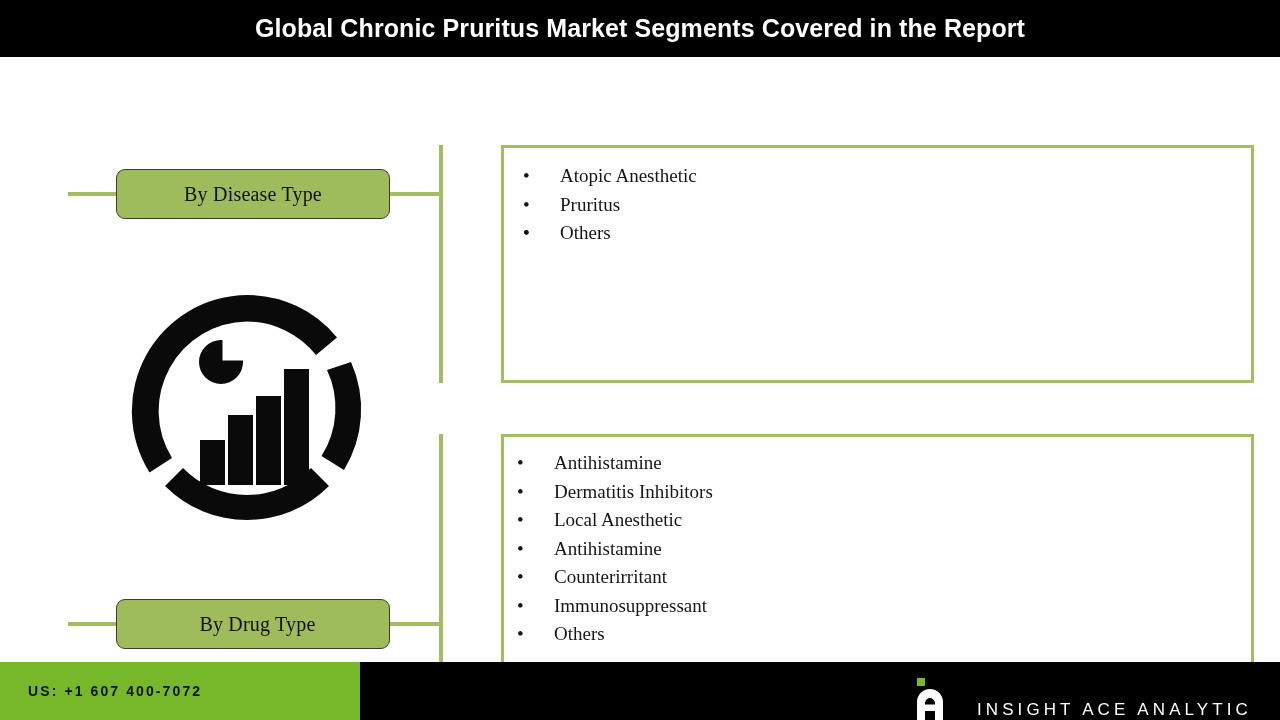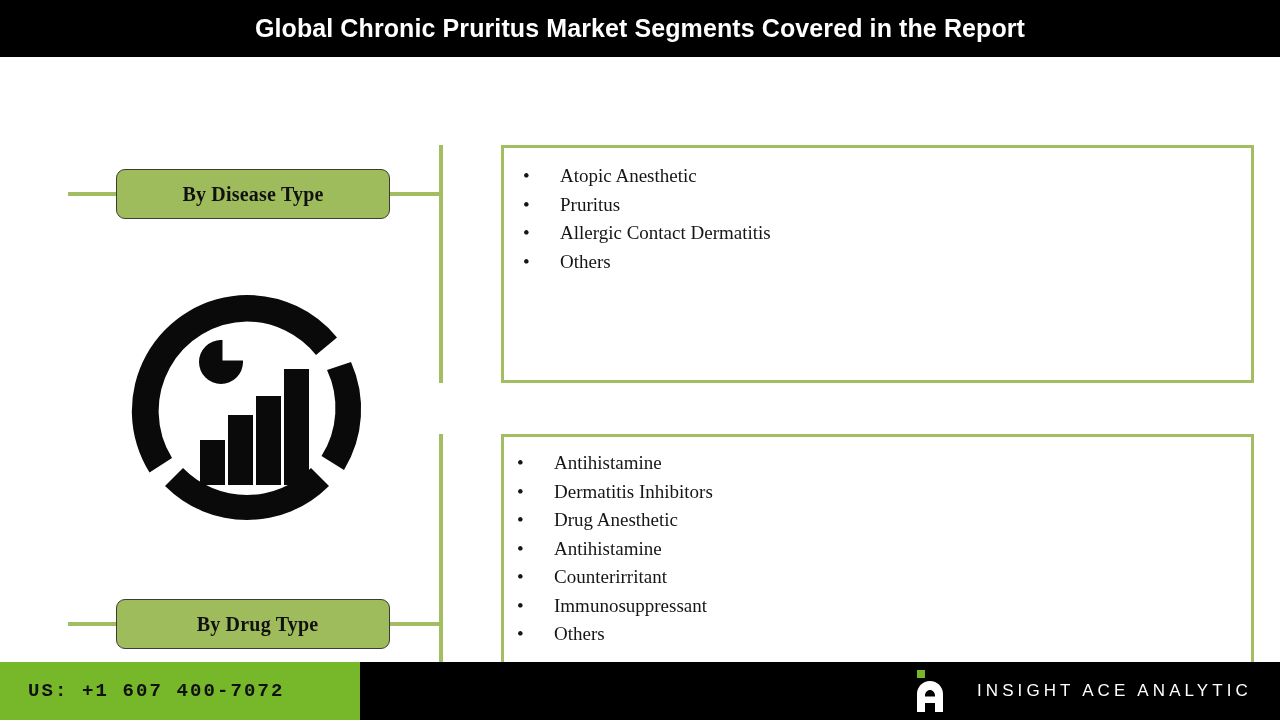--- a/index.html
+++ b/index.html
@@ -53,21 +53,21 @@
     border: 1.5px solid #3c3c33;
     border-radius: 9px;
     box-sizing: border-box;
     display: flex;
     align-items: center;
     justify-content: center;
   }
   .label-box-text {
     font-family: "Liberation Serif", serif;
     font-size: 20px;
-    font-weight: bold;
+    font-weight: normal;
     color: #111111;
     letter-spacing: 0.2px;
     white-space: nowrap;
   }
   #box-disease { left: 116px; top: 112px; }
   #box-drug    { left: 116px; top: 542px; padding-left: 9px; }
 
   
   .conn {
     position: absolute;
@@ -145,33 +145,33 @@
     position: absolute;
     left: 0; top: 662px;
     width: 360px; height: 58px;
     background: #76b82a;
   }
   .footer-phone {
     position: absolute;
     left: 28px; top: 662px;
     height: 58px;
     line-height: 58px;
-    font-family: Liberation Mono, monospace;
-    font-size: 19px;
+    font-family: Liberation Sans, sans-serif;
+    font-size: 14px;
     font-weight: bold;
     letter-spacing: 2.1px;
     color: #111111;
     white-space: nowrap;
   }
   .brand {
     position: absolute;
     right: 28px; top: 662px;
     height: 58px;
     display: flex;
-    align-items: center;
+    align-items: flex-end;
     gap: 30px;
   }
   .brand-mark {
     position: relative;
     width: 34px;
     height: 42px;
   }
   .brand-mark svg { display: block; width: 100%; height: 100%; }
   .brand-name {
     font-family: "Liberation Sans", sans-serif;
@@ -245,42 +245,41 @@
       <li class="bullet-item">
         <span class="dot">•</span>
         <span>Atopic Anesthetic</span>
       </li>
       <li class="bullet-item">
         <span class="dot">•</span>
         <span>Pruritus</span>
       </li>
       <li class="bullet-item">
         <span class="dot">•</span>
-        <span>Allergic Contact Dermatitis</span>
       </li>
       <li class="bullet-item">
         <span class="dot">•</span>
         <span>Others</span>
       </li>
     </ul>
   </div>
 
   <div class="panel" id="panel-drug">
     <ul class="bullet-list">
       <li class="bullet-item">
         <span class="dot">•</span>
         <span>Antihistamine</span>
       </li>
       <li class="bullet-item">
         <span class="dot">•</span>
         <span>Dermatitis Inhibitors</span>
       </li>
       <li class="bullet-item">
         <span class="dot">•</span>
-        <span>Drug Anesthetic</span>
+        <span>Local Anesthetic</span>
       </li>
       <li class="bullet-item">
         <span class="dot">•</span>
         <span>Antihistamine</span>
       </li>
       <li class="bullet-item">
         <span class="dot">•</span>
         <span>Counterirritant</span>
       </li>
       <li class="bullet-item">

